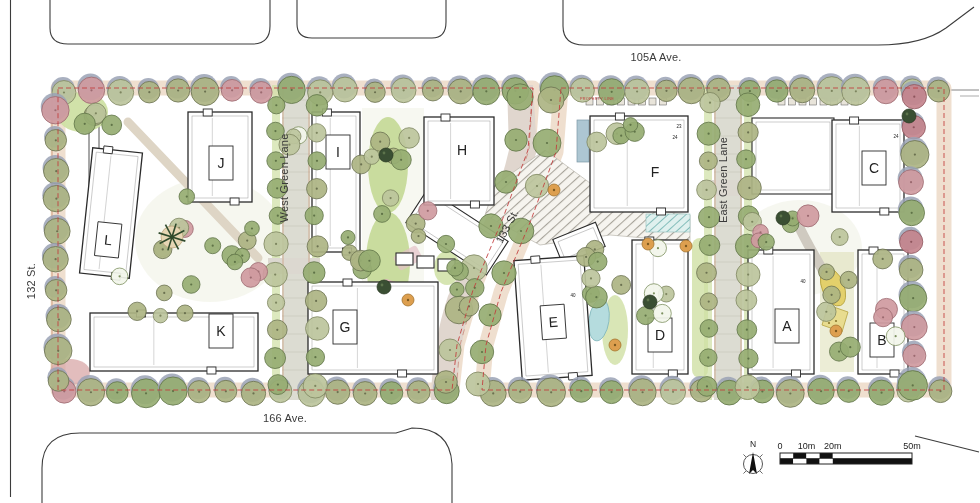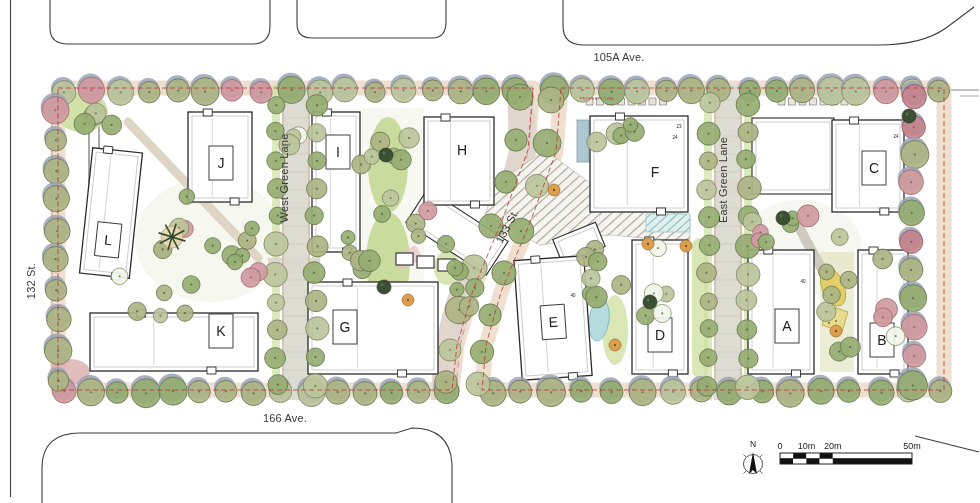--- a/index.html
+++ b/index.html
@@ -868,20 +868,20 @@
           <rect x="780" y="453" width="132" height="11" fill="none" stroke="#222" stroke-width="1"></rect>
           <line x1="780" y1="458.5" x2="912" y2="458.5" stroke="#222" stroke-width="0.7"></line>
           <text x="780" y="449" font-size="9" fill="#222" text-anchor="middle">0</text>
           <text x="806.4" y="449" font-size="9" fill="#222" text-anchor="middle">10m</text>
           <text x="832.8" y="449" font-size="9" fill="#222" text-anchor="middle">20m</text>
           <text x="912" y="449" font-size="9" fill="#222" text-anchor="middle">50m</text>
         </g>
       </g>
   </svg>
   <div id="labels">
-      <div class="st-label" style="left: 619px; top: 57px; transform: translate(-50%, -50%) rotate(0deg); text-align: right;">105A Ave.</div>
+      <div class="st-label" style="left: 656px; top: 57px; transform: translate(-50%, -50%) rotate(0deg); text-align: right;">105A Ave.</div>
       <div class="st-label" style="left: 285px; top: 418px; transform: translate(-50%, -50%) rotate(0deg);">166 Ave.</div>
       <div class="st-label" style="left: 31px; top: 281px; transform: translate(-50%, -50%) rotate(-90deg);">132 St.</div>
       <div class="st-label" style="left: 507px; top: 226px; transform: translate(-50%, -50%) rotate(-62deg);">133 St.</div>
       <div class="st-label" style="left: 284px; top: 178px; transform: translate(-50%, -50%) rotate(-90deg);">West Green Lane</div>
       <div class="st-label" style="left: 723px; top: 180px; transform: translate(-50%, -50%) rotate(-90deg);">East Green Lane</div>
     </div>
 </div>
 
 </body></html>

